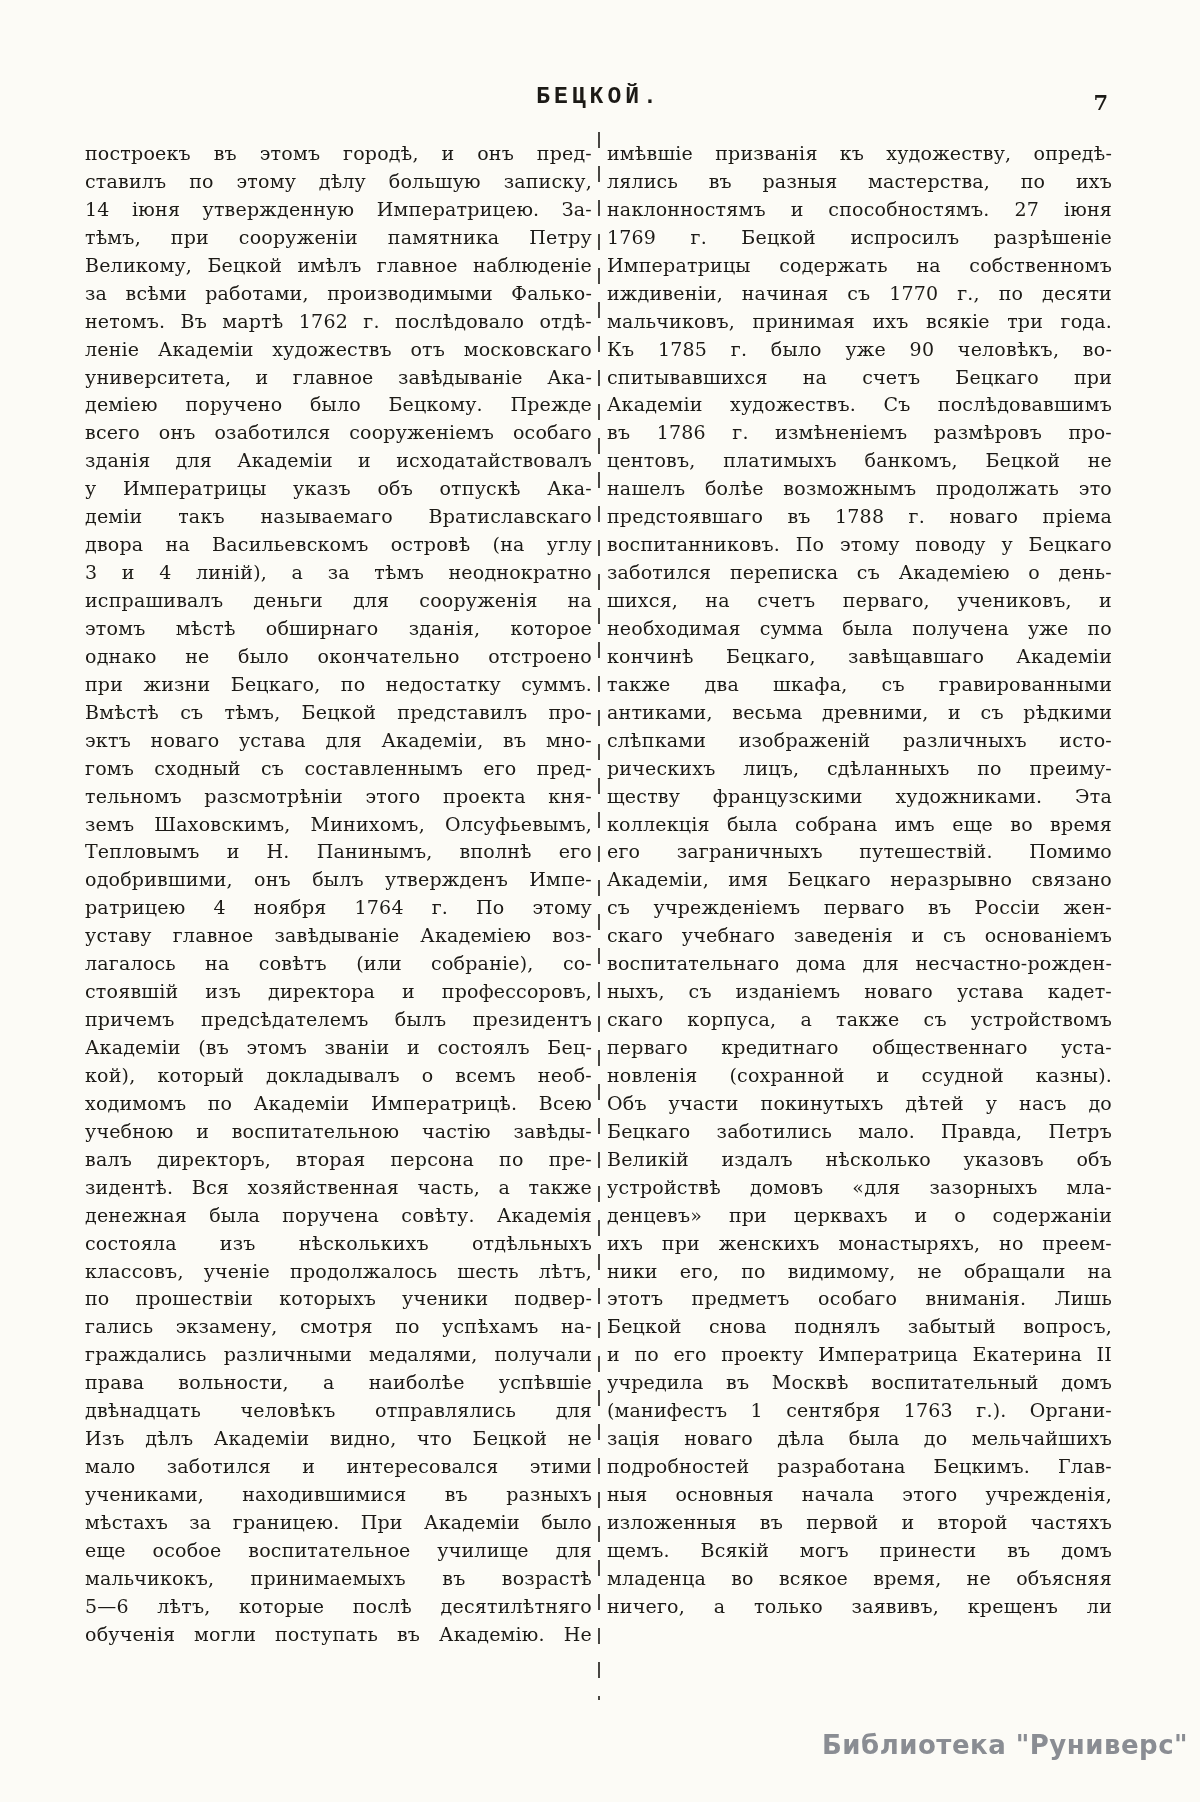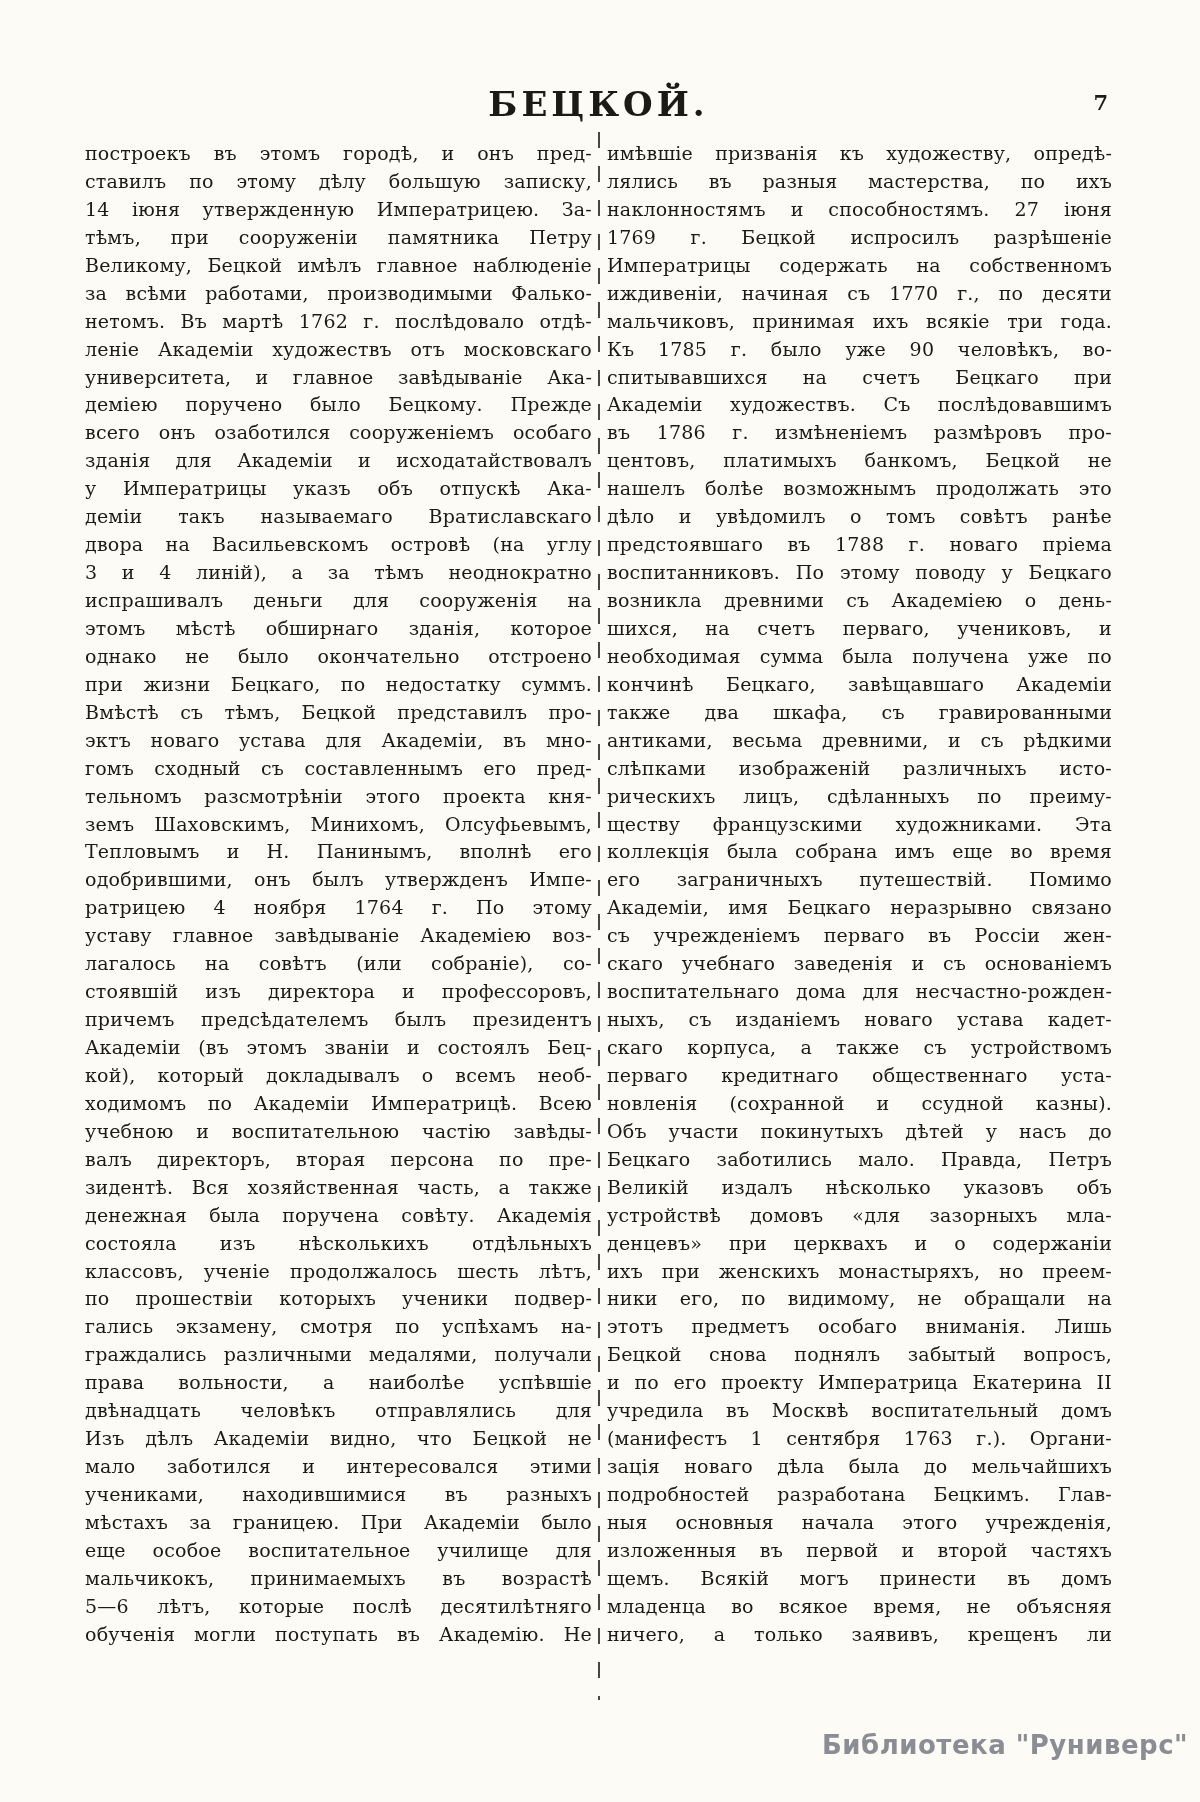--- a/index.html
+++ b/index.html
@@ -22,23 +22,24 @@
     left: 85px;
     width: 1027px;
     top: 84px;
     height: 40px;
   }
   .running-title {
     position: absolute;
     left: 0;
     right: 0;
     text-align: center;
-    font-size: 34px;
+    font-size: 23px;
     font-weight: bold;
     letter-spacing: 4px;
+    font-family: Liberation Mono, monospace;
   }
   .page-number {
     position: absolute;
     right: 4px;
     top: 6px;
     font-size: 21px;
     font-weight: bold;
   }
   .column {
     position: absolute;
@@ -157,24 +158,23 @@
       <div class="line">1769 г. Бецкой испросилъ разрѣшеніе</div>
       <div class="line">Императрицы содержать на собственномъ</div>
       <div class="line">иждивеніи, начиная съ 1770 г., по десяти</div>
       <div class="line">мальчиковъ, принимая ихъ всякіе три года.</div>
       <div class="line">Къ 1785 г. было уже 90 человѣкъ, во-</div>
       <div class="line">спитывавшихся на счетъ Бецкаго при</div>
       <div class="line">Академіи художествъ. Съ послѣдовавшимъ</div>
       <div class="line">въ 1786 г. измѣненіемъ размѣровъ про-</div>
       <div class="line">центовъ, платимыхъ банкомъ, Бецкой не</div>
       <div class="line">нашелъ болѣе возможнымъ продолжать это</div>
-      <div class="line">дѣло и увѣдомилъ о томъ совѣтъ ранѣе</div>
       <div class="line">предстоявшаго въ 1788 г. новаго пріема</div>
       <div class="line">воспитанниковъ. По этому поводу у Бецкаго</div>
-      <div class="line">возникла древними съ Академіею о день-</div>
+      <div class="line">заботился переписка съ Академіею о день-</div>
       <div class="line">шихся, на счетъ перваго, учениковъ, и</div>
       <div class="line">необходимая сумма была получена уже по</div>
       <div class="line">кончинѣ Бецкаго, завѣщавшаго Академіи</div>
       <div class="line">также два шкафа, съ гравированными</div>
       <div class="line">антиками, весьма древними, и съ рѣдкими</div>
       <div class="line">слѣпками изображеній различныхъ исто-</div>
       <div class="line">рическихъ лицъ, сдѣланныхъ по преиму-</div>
       <div class="line">ществу французскими художниками. Эта</div>
       <div class="line">коллекція была собрана имъ еще во время</div>
       <div class="line">его заграничныхъ путешествій. Помимо</div>

